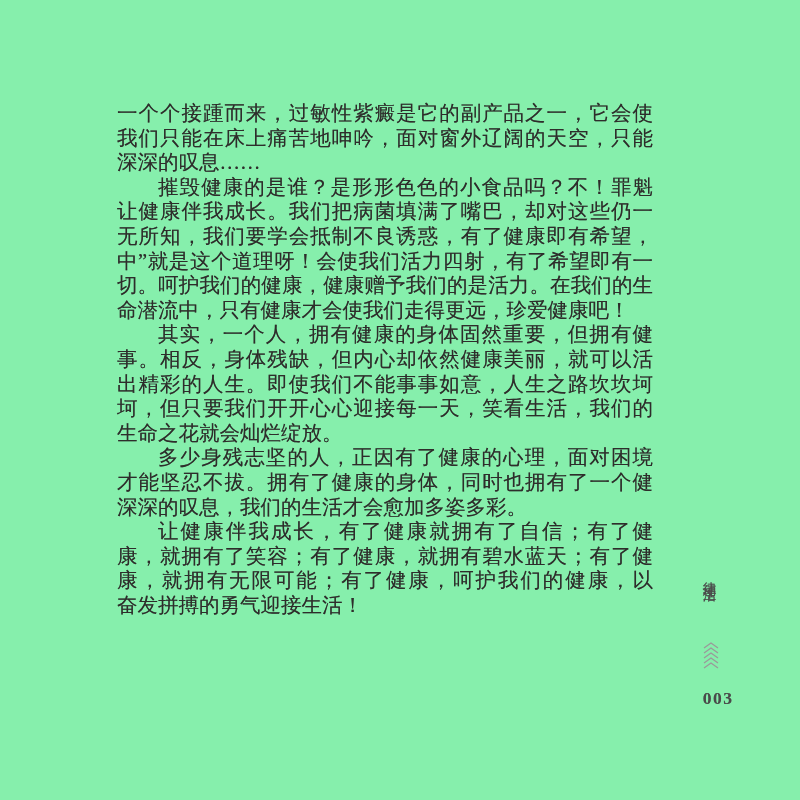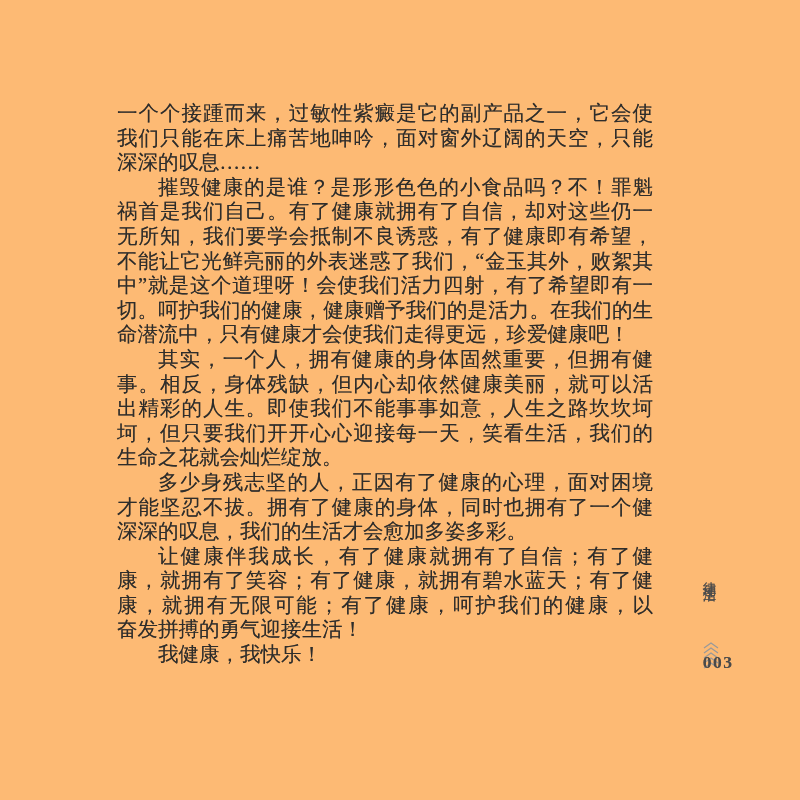--- a/index.html
+++ b/index.html
@@ -5,21 +5,21 @@
   html,body{margin:0;padding:0;}
   body{
     width:800px;height:800px;
     background:#ffffff;
     font-family:"Liberation Serif","DejaVu Serif",serif;
     overflow:hidden;
     position:relative;
   }
   .page{
     position:absolute;inset:0;
-    background:#fdba74;
+    background:#86efac;
   }
   
   .text-block{
     position:absolute;
     left:117px;top:101px;width:536px;
     font-size:20.5px;
     line-height:24.6px;
     color:#2e2d2b;
     text-shadow:0 0 .6px rgba(40,40,40,.55);
   }
@@ -46,59 +46,57 @@
     letter-spacing:2.5px;
     color:#4c4c4c;
     text-shadow:0 0 .5px rgba(60,60,60,.5);
   }
   .chevron-deco{
     position:absolute;
     left:702px;top:641px;
   }
   .page-number{
     position:absolute;
-    left:694px;top:652px;
+    left:694px;top:688px;
     width:48px;
     text-align:center;
     font-size:17.5px;
     font-weight:600;
     letter-spacing:1.5px;
     color:#4a4a4a;
     text-shadow:0 0 .5px rgba(60,60,60,.45);
   }
 </style>
 </head>
 <body style="background: rgb(255, 255, 255);">
 
 <div class="page">
 
   <div class="text-block" id="text-block" style="color: rgb(46, 45, 43);">
       <div class="line">一个个接踵而来，过敏性紫癜是它的副产品之一，它会使</div>
       <div class="line">我们只能在床上痛苦地呻吟，面对窗外辽阔的天空，只能</div>
       <div class="line end">深深的叹息……</div>
       <div class="line indent">摧毁健康的是谁？是形形色色的小食品吗？不！罪魁</div>
-      <div class="line">祸首是我们自己。有了健康就拥有了自信，却对这些仍一</div>
+      <div class="line">让健康伴我成长。我们把病菌填满了嘴巴，却对这些仍一</div>
       <div class="line">无所知，我们要学会抵制不良诱惑，有了健康即有希望，</div>
-      <div class="line">不能让它光鲜亮丽的外表迷惑了我们，“金玉其外，败絮其</div>
       <div class="line">中”就是这个道理呀！会使我们活力四射，有了希望即有一</div>
       <div class="line">切。呵护我们的健康，健康赠予我们的是活力。在我们的生</div>
       <div class="line end">命潜流中，只有健康才会使我们走得更远，珍爱健康吧！</div>
       <div class="line indent">其实，一个人，拥有健康的身体固然重要，但拥有健</div>
       <div class="line">事。相反，身体残缺，但内心却依然健康美丽，就可以活</div>
       <div class="line">出精彩的人生。即使我们不能事事如意，人生之路坎坎坷</div>
       <div class="line">坷，但只要我们开开心心迎接每一天，笑看生活，我们的</div>
       <div class="line end">生命之花就会灿烂绽放。</div>
       <div class="line indent">多少身残志坚的人，正因有了健康的心理，面对困境</div>
       <div class="line">才能坚忍不拔。拥有了健康的身体，同时也拥有了一个健</div>
       <div class="line end">深深的叹息，我们的生活才会愈加多姿多彩。</div>
       <div class="line indent">让健康伴我成长，有了健康就拥有了自信；有了健</div>
       <div class="line">康，就拥有了笑容；有了健康，就拥有碧水蓝天；有了健</div>
       <div class="line">康，就拥有无限可能；有了健康，呵护我们的健康，以</div>
       <div class="line end">奋发拼搏的勇气迎接生活！</div>
-      <div class="line indent end">我健康，我快乐！</div>
     </div>
 
   <div class="vertical-title">律动生活</div>
 
   <svg class="chevron-deco" width="18" height="32" viewBox="0 0 18 32" aria-hidden="true">
     <polyline points="2,7 9,2 16,7" fill="none" stroke="#9a9a9a" stroke-width="1.3"></polyline>
     <polyline points="2,12 9,7 16,12" fill="none" stroke="#9a9a9a" stroke-width="1.3"></polyline>
     <polyline points="2,17 9,12 16,17" fill="none" stroke="#9a9a9a" stroke-width="1.3"></polyline>
     <polyline points="2,22 9,17 16,22" fill="none" stroke="#9a9a9a" stroke-width="1.3"></polyline>
     <polyline points="2,27 9,22 16,27" fill="none" stroke="#9a9a9a" stroke-width="1.3"></polyline>

